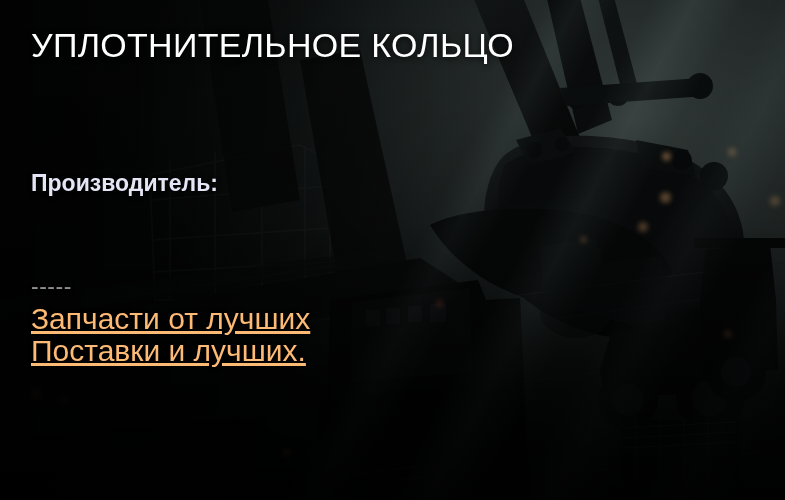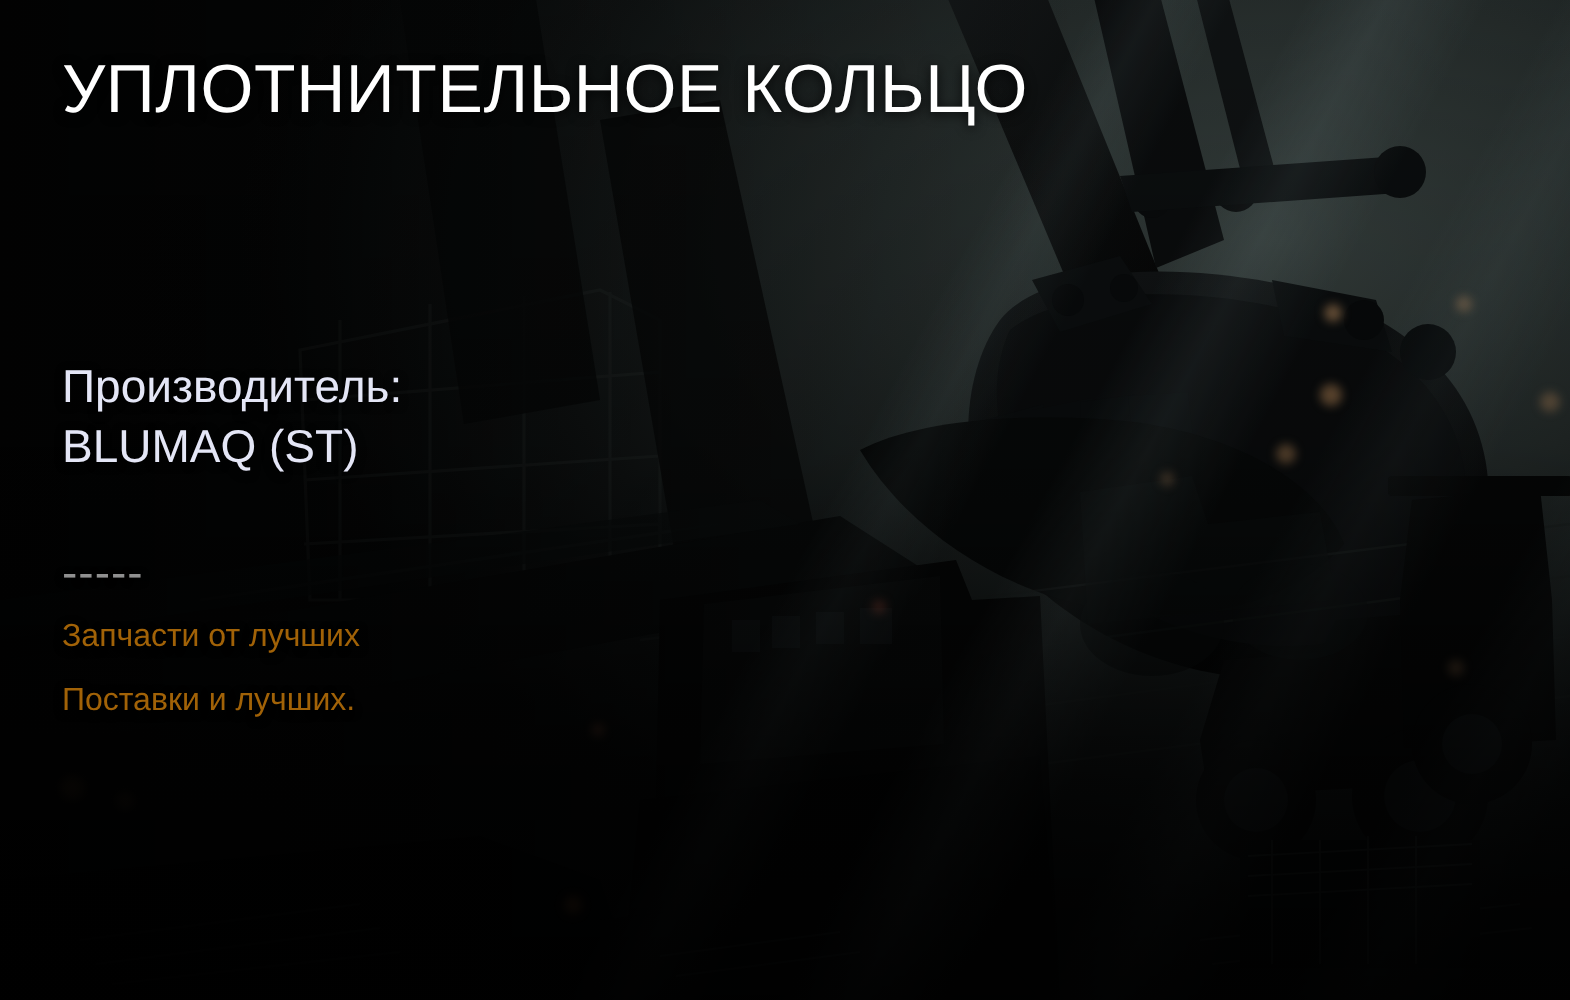--- a/index.html
+++ b/index.html
@@ -87,45 +87,46 @@
   .field {
     position: absolute;
     left: 0;
     color: #e4e6f6;
     font-size: 23px;
     line-height: 30px;
     text-shadow: 0 1px 5px rgba(0,0,0,0.85);
     white-space: nowrap;
   }
   .field-article { top: 84px; }
-  .field-maker   { top: 178px; }
+  .field-maker   { top: 168px; font-weight: bold; }
 
   .field .val {
     display: block;
   }
 
   .divider {
     position: absolute;
     left: 0;
     top: 271px;
     font-size: 23px;
     line-height: 30px;
     color: #909090;
     letter-spacing: 0.5px;
     text-shadow: 0 1px 4px rgba(0,0,0,0.8);
   }
 
   .promo {
     position: absolute;
     left: 0;
     top: 303px;
-    font-size: 16px;
+    font-size: 30px;
     line-height: 32px;
-    color: #a16207;
+    color: #fdba74;
     text-shadow: 0 1px 5px rgba(0,0,0,0.85);
+    text-decoration: underline;
   }
   .promo div { white-space: nowrap; }
 </style>
 </head>
 <body>
 
 <div id="banner">
 
   <div class="bg-layer bg-base"></div>
 
@@ -267,21 +268,20 @@
 
   <div class="bg-layer bg-vignette"></div>
 
   <div class="text-wrap">
 
     <div class="title">УПЛОТНИТЕЛЬНОЕ КОЛЬЦО</div>
 
 
     <div class="field field-maker">
       <span class="lbl">Производитель:</span>
-      <span class="val">BLUMAQ (ST)</span>
     </div>
 
     <div class="divider">-----</div>
 
     <div class="promo">
       <div>Запчасти от лучших</div>
       <div>Поставки и лучших.</div>
     </div>
 
   </div>

